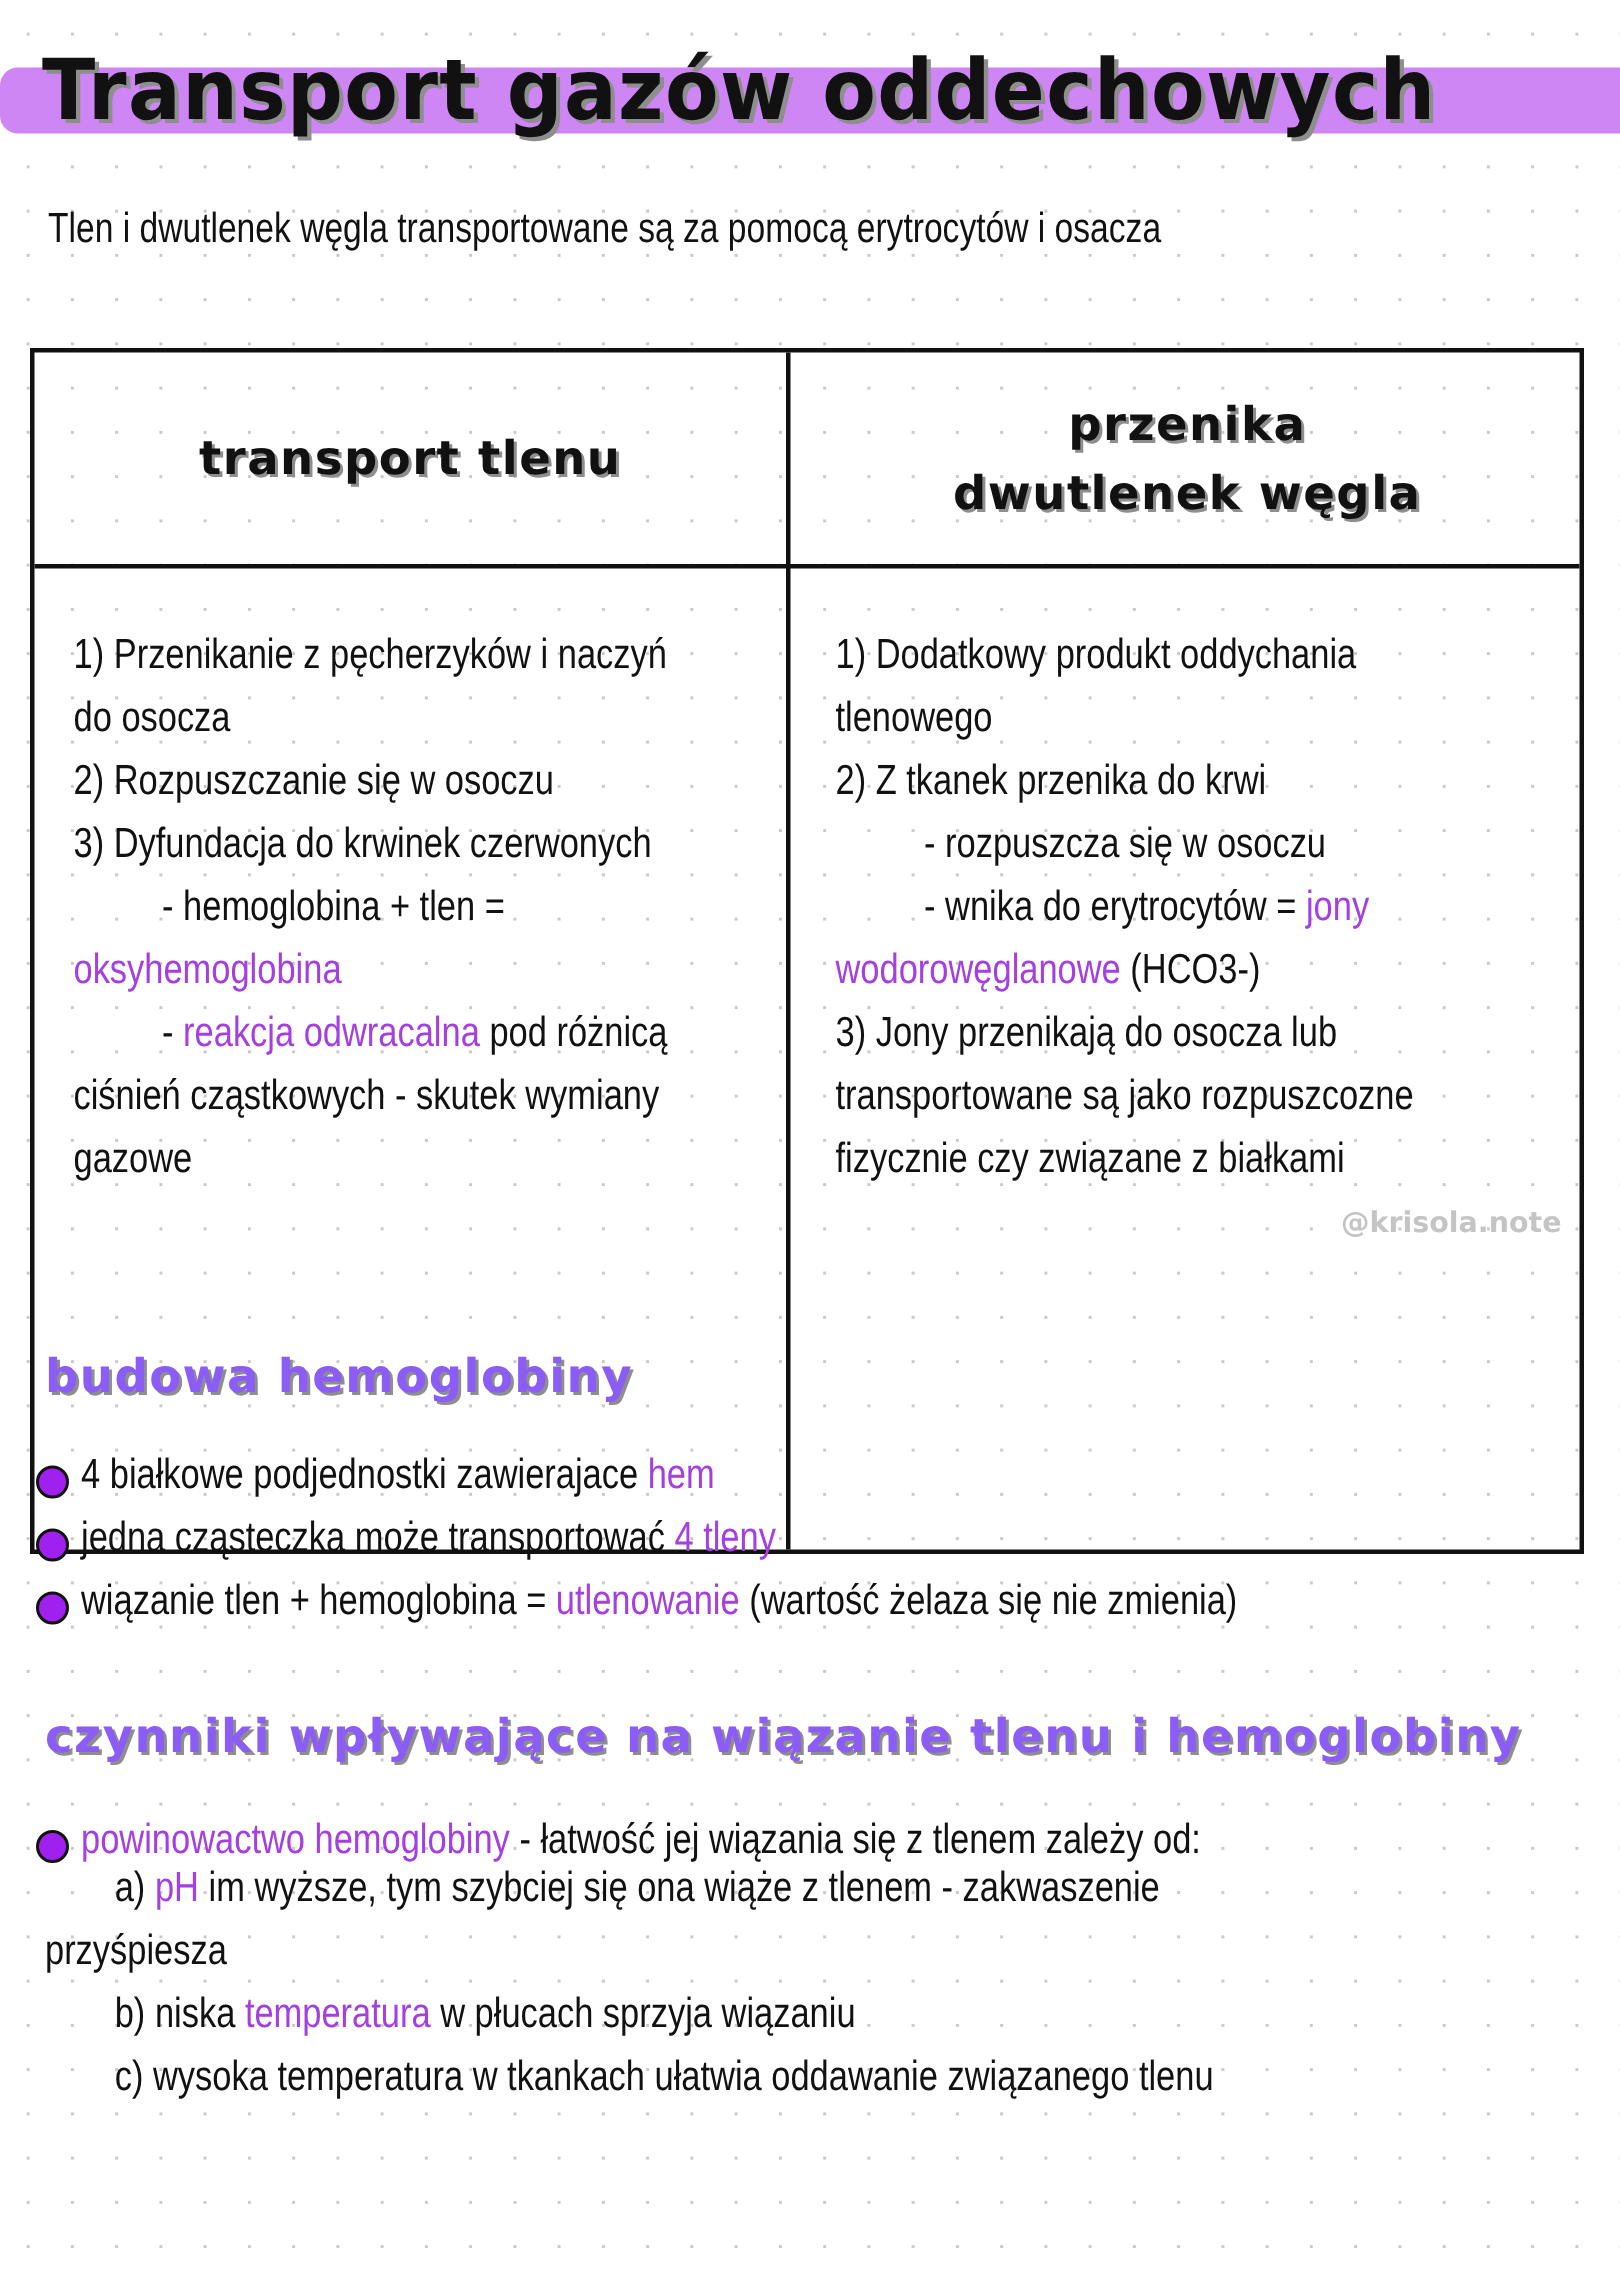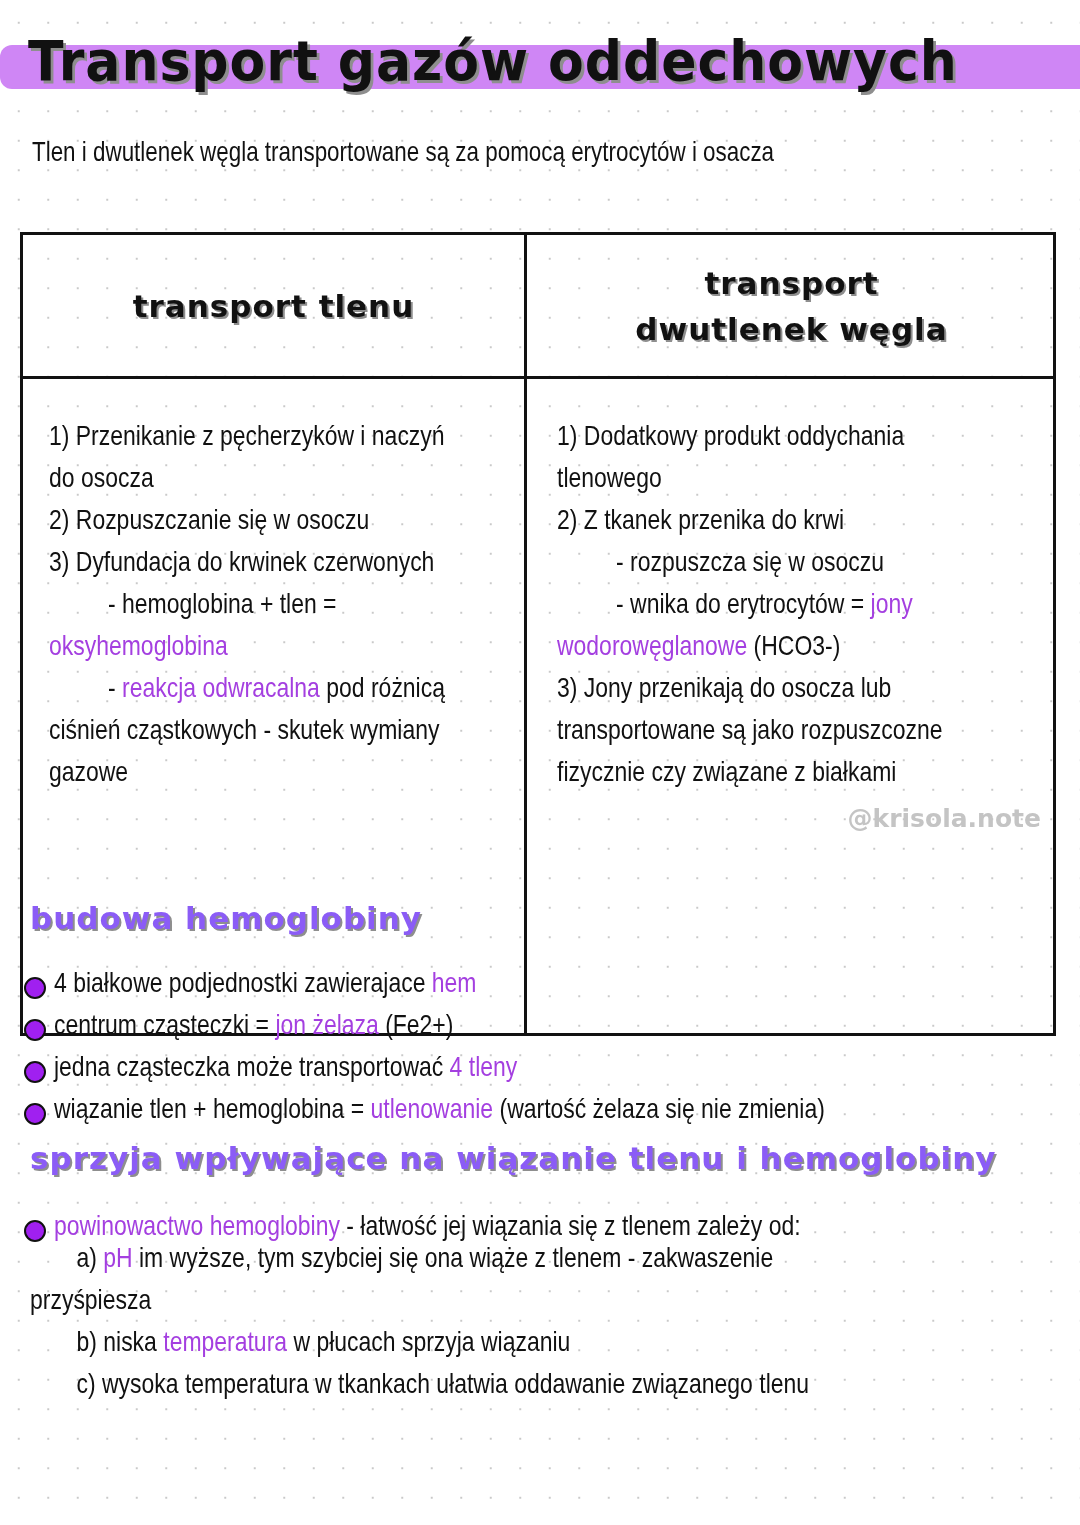--- a/index.html
+++ b/index.html
@@ -49,21 +49,21 @@
   .cell {
     position: absolute; top: 180px; font-size: 28px; line-height: 42px;
     transform: scaleX(0.82); transform-origin: left top;
   }
   .cell-left { left: 26px; width: 560px; }
   .cell-right { left: 534px; width: 600px; }
   .line { white-space: nowrap; display: block; height: 42px; }
   .indent { padding-left: 72px; }
   .purple { color: #a43fe0; }
   .watermark {
-    position: absolute; right: 12px; top: 569px; font-size: 25px; font-weight: bold;
+    position: absolute; right: 12px; top: 569px; font-size: 19px; font-weight: bold;
     color: #c4c4c4; font-family: "DejaVu Sans", sans-serif;
   }
   .section-title {
     position: absolute; left: 30px; font-weight: 900; font-size: 31px; color: #8b5cf6;
     text-shadow: 2px 2px 0 #8e8e8e; letter-spacing: 1px; white-space: nowrap;
   }
   .bullets { position: absolute; left: 24px; }
   .bullet-row { display: flex; align-items: flex-end; height: 42px; }
   .dot {
     width: 22px; height: 22px; border-radius: 50%; background: #a020f0;
@@ -82,21 +82,21 @@
 <div class="hand intro">Tlen i dwutlenek węgla transportowane są za pomocą erytrocytów i osacza</div>
 
 <div class="table">
   <div class="v-line"></div>
   <div class="h-line"></div>
 
   <div class="th th-left">
     <span>transport tlenu</span>
   </div>
   <div class="th th-right">
-    <span>transport</span>
+    <span>przenika</span>
     <span>dwutlenek węgla</span>
   </div>
 
   <div class="hand cell cell-left">
     <span class="line">1) Przenikanie z pęcherzyków i naczyń</span>
     <span class="line">do osocza</span>
     <span class="line">2) Rozpuszczanie się w osoczu</span>
     <span class="line">3) Dyfundacja do krwinek czerwonych</span>
     <span class="line indent">- hemoglobina + tlen =</span>
     <span class="line purple">oksyhemoglobina</span>
@@ -122,33 +122,29 @@
 
 <div class="section-title" style="top:900px">budowa hemoglobiny</div>
 
 <div class="bullets hand" style="top:957px">
   <div class="bullet-row">
     <span class="dot"></span>
     <span class="bullet-text"><span>4 białkowe podjednostki zawierajace </span><span class="purple">hem</span><span></span></span>
   </div>
   <div class="bullet-row">
     <span class="dot"></span>
-    <span class="bullet-text"><span>centrum cząsteczki = </span><span class="purple">jon żelaza</span><span> (Fe2+)</span></span>
-  </div>
-  <div class="bullet-row">
-    <span class="dot"></span>
     <span class="bullet-text"><span>jedna cząsteczka może transportować </span><span class="purple">4 tleny</span><span></span></span>
   </div>
   <div class="bullet-row">
     <span class="dot"></span>
     <span class="bullet-text"><span>wiązanie tlen + hemoglobina = </span><span class="purple">utlenowanie</span><span> (wartość żelaza się nie zmienia)</span></span>
   </div>
 </div>
 
-<div class="section-title" style="top:1140px">sprzyja wpływające na wiązanie tlenu i hemoglobiny</div>
+<div class="section-title" style="top:1140px">czynniki wpływające na wiązanie tlenu i hemoglobiny</div>
 
 <div class="factors hand">
   <div class="bullet-row">
     <span class="dot"></span>
     <span class="bullet-text"><span class="purple">powinowactwo hemoglobiny</span><span> - łatwość jej wiązania się z tlenem zależy od:</span></span>
   </div>
   <div class="factor-line" style="padding-left:64px"><span>a) </span><span class="purple">pH</span><span> im wyższe, tym szybciej się ona wiąże z tlenem - zakwaszenie</span></div>
   <div class="factor-line" style="margin-left:6px">przyśpiesza</div>
   <div class="factor-line" style="padding-left:64px"><span>b) niska </span><span class="purple">temperatura</span><span> w płucach sprzyja wiązaniu</span></div>
   <div class="factor-line" style="padding-left:64px">c) wysoka temperatura w tkankach ułatwia oddawanie związanego tlenu</div>

